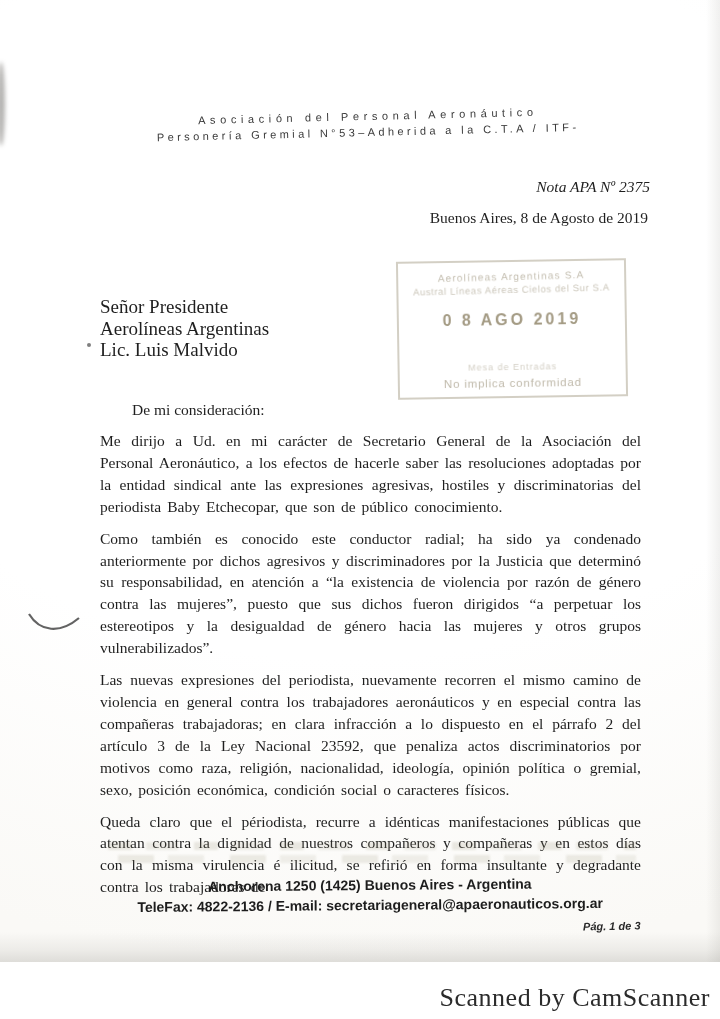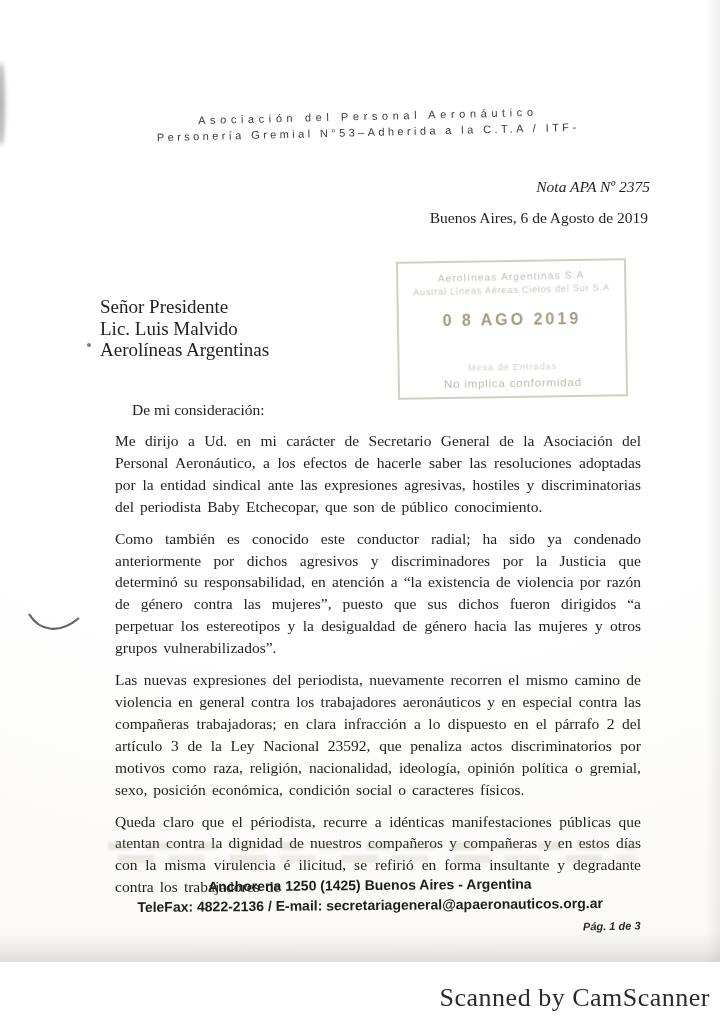--- a/index.html
+++ b/index.html
@@ -63,21 +63,21 @@
   
   .recipient{position:absolute;left:100px;top:296px;font-size:19px;line-height:21.6px;}
   .ink-dot{position:absolute;left:87px;top:343px;width:4px;height:4px;border-radius:50%;background:#3a3a3a;opacity:.65;}
 
   
   .salutation{position:absolute;left:100px;top:401px;font-size:15.5px;margin-left:32px;}
   .body-text{
     position:absolute;left:100px;top:430px;width:541px;
     font-size:15.5px;line-height:21.9px;text-align:justify;word-spacing:0.14em;
   }
-  .body-text p{margin:0 0 10px 15px;}
+  .body-text p{margin:0 0 10px 0;}
 
   
   .bleed{position:absolute;left:108px;top:842px;width:528px;height:22px;filter:blur(1.3px);opacity:.55;}
   .bleed .row{
     height:8px;margin-bottom:5px;
     background:repeating-linear-gradient(90deg,
       rgba(152,146,118,0.34) 0 24px, rgba(152,146,118,0) 24px 38px,
       rgba(152,146,118,0.28) 38px 70px, rgba(152,146,118,0) 70px 86px);
   }
   .bleed .row:nth-child(2){
@@ -117,34 +117,34 @@
 
   <div class="edge-mark"></div>
 
 
   <div class="org-head">
     <div class="l1">Asociación del Personal Aeronáutico</div>
     <div class="l2">Personería Gremial N°53–Adherida a la C.T.A / ITF-</div>
   </div>
 
   <div class="note-ref">Nota APA Nº 2375</div>
-  <div class="dateline">Buenos Aires, 6 de Agosto de 2019</div>
+  <div class="dateline">Buenos Aires, 8 de Agosto de 2019</div>
 
   <div class="stamp">
     <div class="s1">Aerolíneas Argentinas S.A</div>
     <div class="s2">Austral Líneas Aéreas Cielos del Sur S.A</div>
     <div class="sdate">0 8 AGO 2019</div>
     <div class="s3">Mesa de Entradas</div>
     <div class="s4">No implica conformidad</div>
   </div>
 
   <div class="recipient">
     <div>Señor Presidente</div>
+    <div>Aerolíneas Argentinas</div>
     <div>Lic. Luis Malvido</div>
-    <div>Aerolíneas Argentinas</div>
   </div>
   <div class="ink-dot"></div>
 
   <div class="salutation">De mi consideración:</div>
 
   <div class="body-text">
     <p>Me dirijo a Ud. en mi carácter de Secretario General de la Asociación del Personal Aeronáutico, a los efectos de hacerle saber las resoluciones adoptadas por la entidad sindical ante las expresiones agresivas, hostiles y discriminatorias del periodista Baby Etchecopar, que son de público conocimiento.</p>
     <p>Como también es conocido este conductor radial; ha sido ya condenado anteriormente por dichos agresivos y discriminadores por la Justicia que determinó su responsabilidad, en atención a “la existencia de violencia por razón de género contra las mujeres”, puesto que sus dichos fueron dirigidos “a perpetuar los estereotipos y la desigualdad de género hacia las mujeres y otros grupos vulnerabilizados”.</p>
     <p>Las nuevas expresiones del periodista, nuevamente recorren el mismo camino de violencia en general contra los trabajadores aeronáuticos y en especial contra las compañeras trabajadoras; en clara infracción a lo dispuesto en el párrafo 2 del artículo 3 de la Ley Nacional 23592, que penaliza actos discriminatorios por motivos como raza, religión, nacionalidad, ideología, opinión política o gremial, sexo, posición económica, condición social o caracteres físicos.</p>
     <p>Queda claro que el périodista, recurre a idénticas manifestaciones públicas que atentan contra la dignidad de nuestros compañeros y compañeras y en estos días con la misma virulencia é ilicitud, se refirió en forma insultante y degradante contra los trabajadores de</p>

